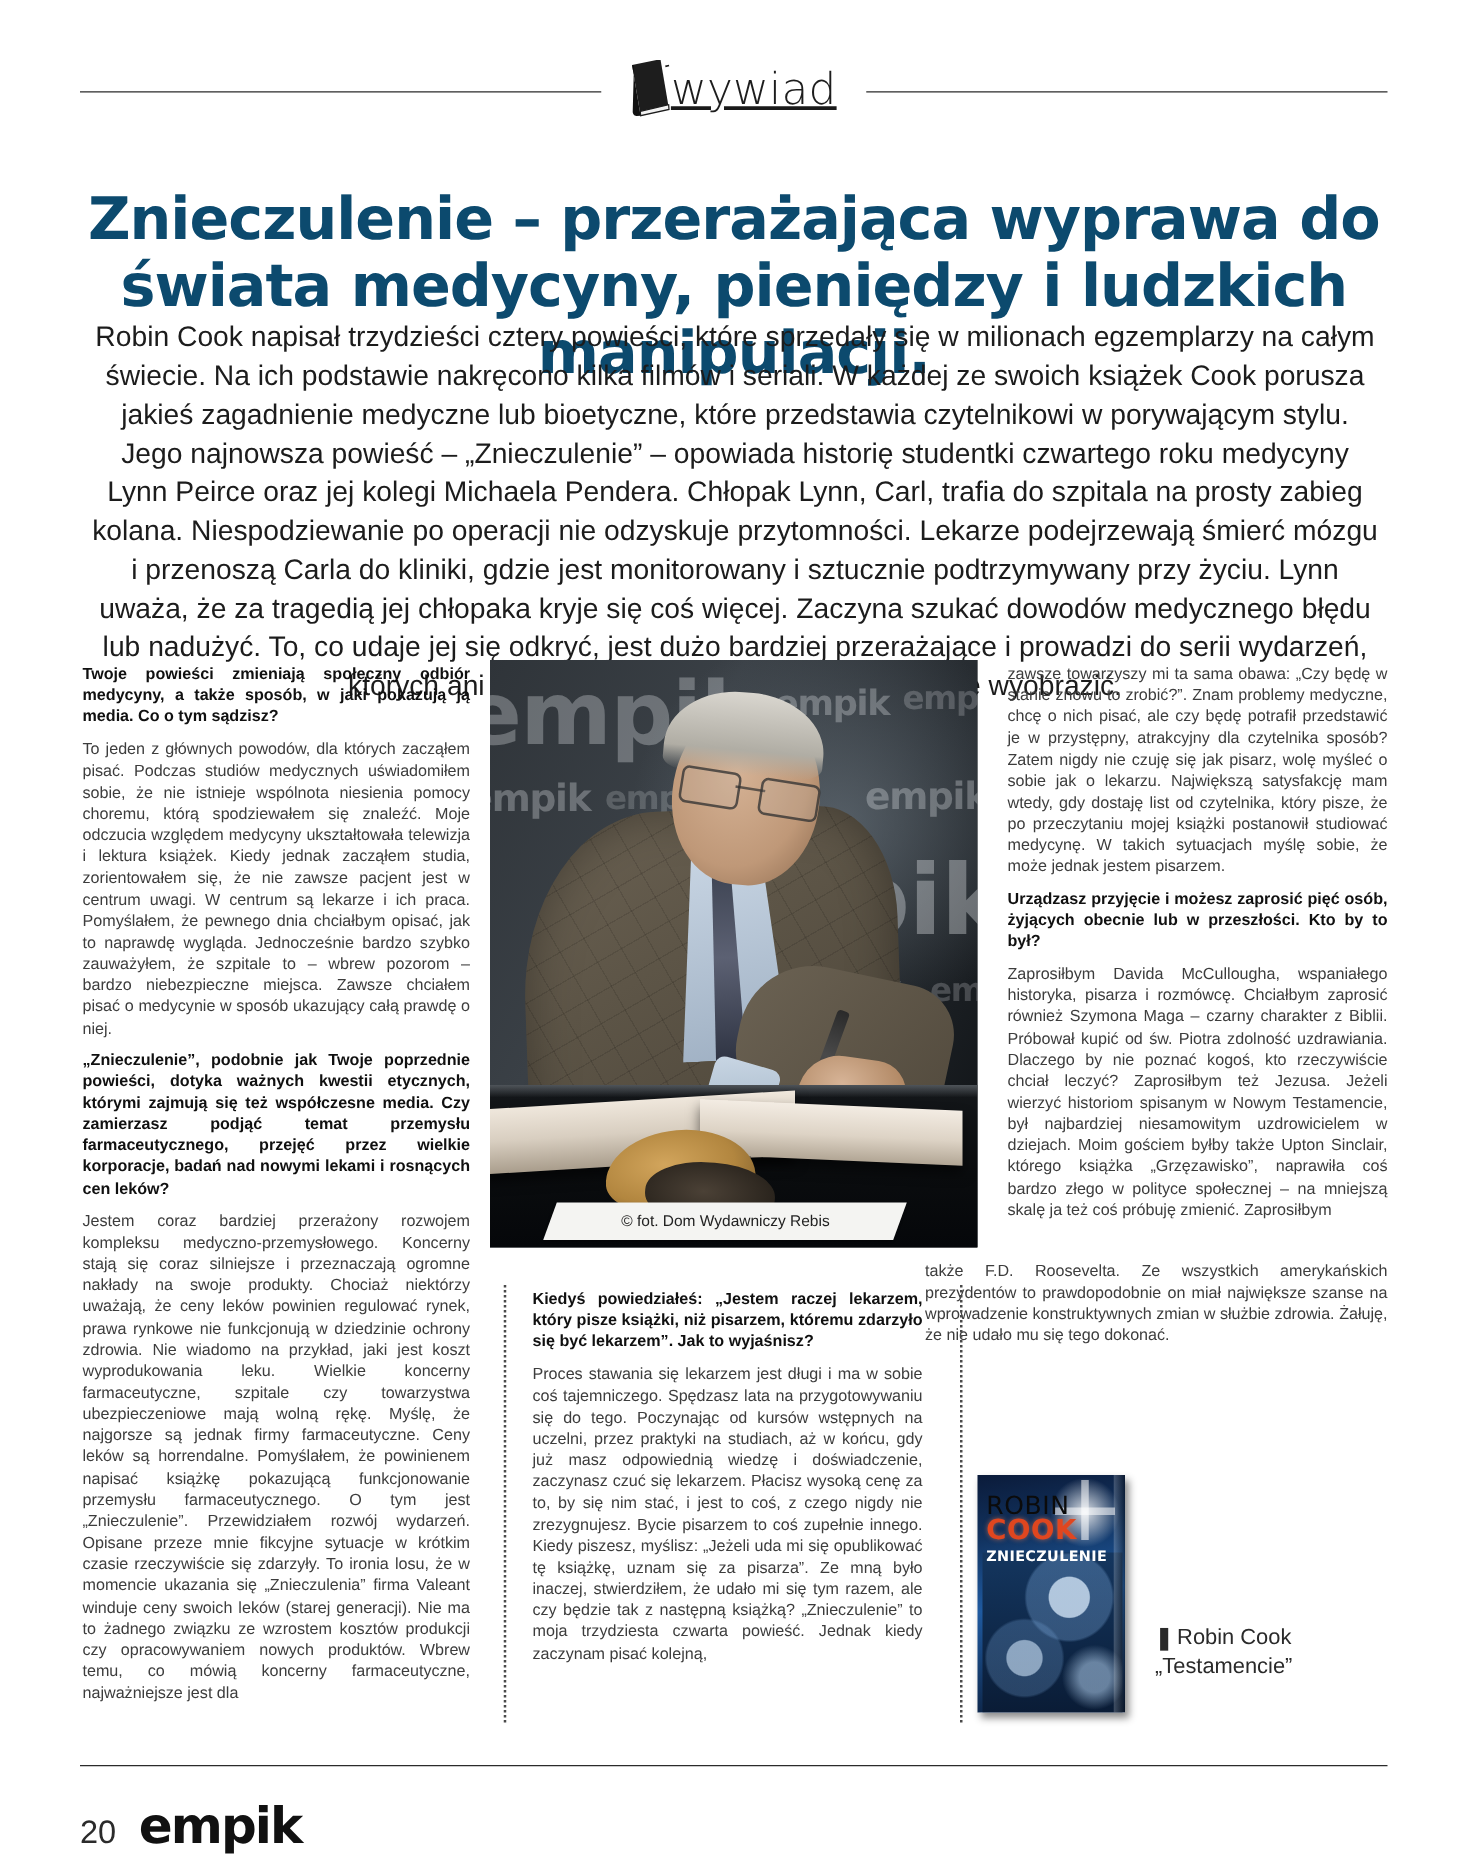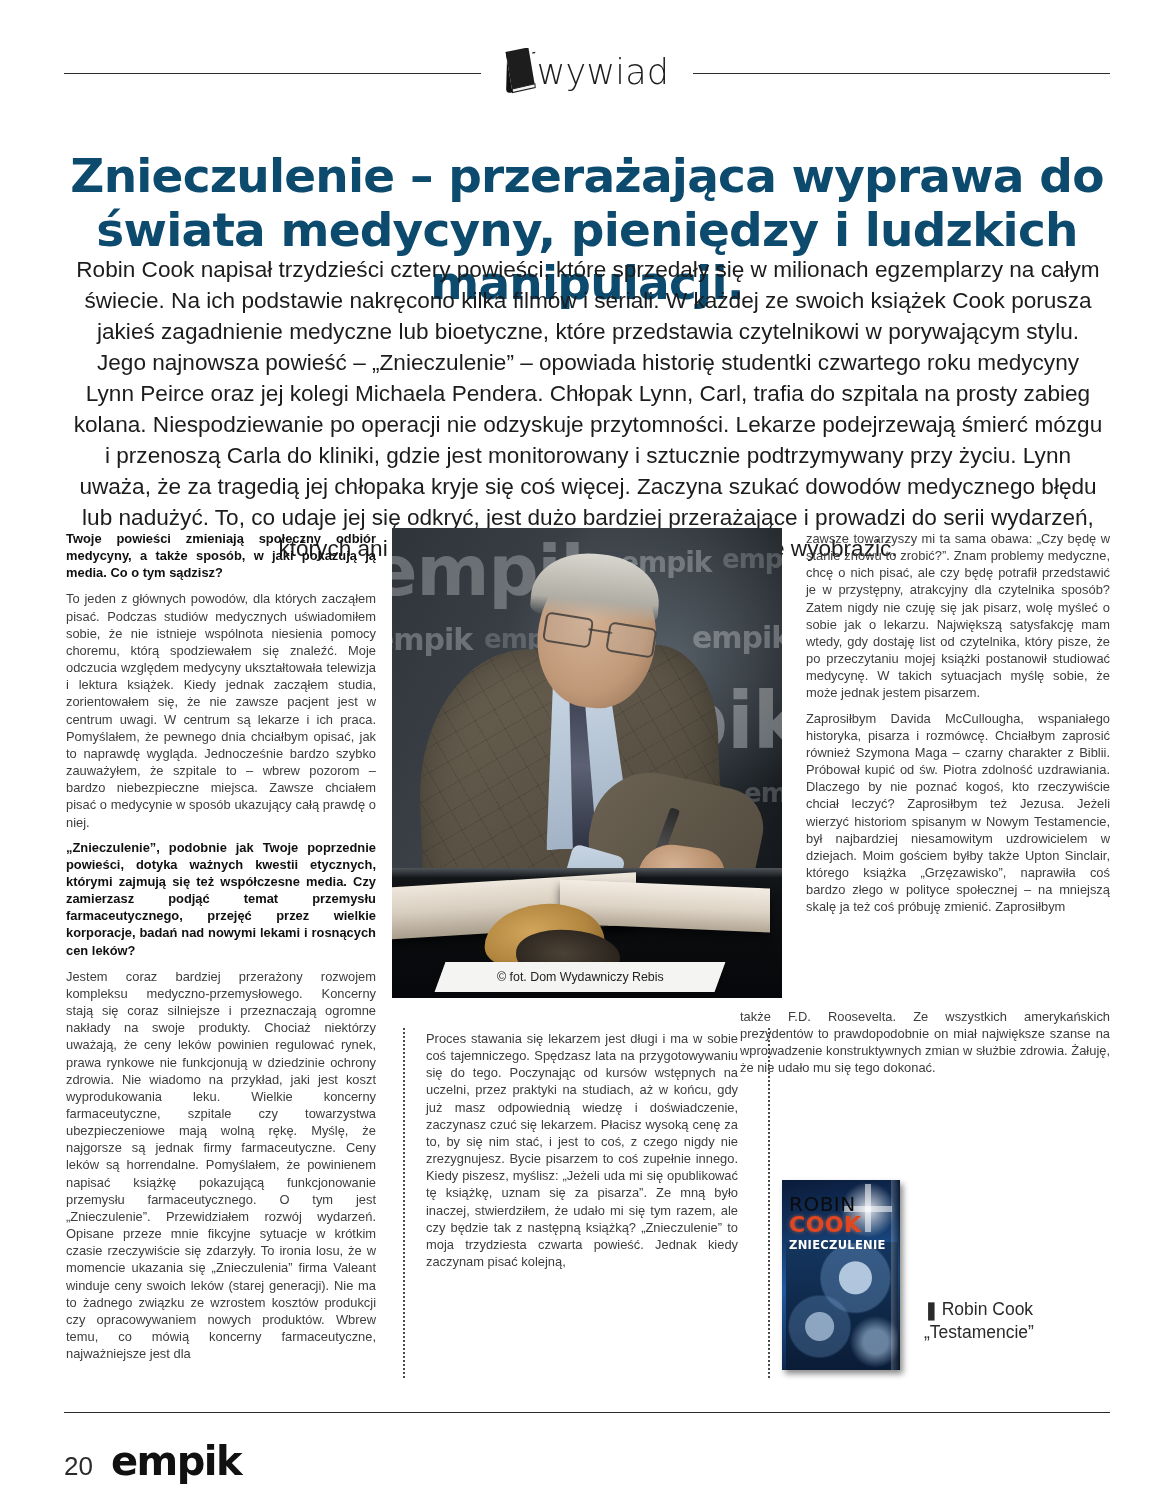--- a/index.html
+++ b/index.html
@@ -37,20 +37,21 @@
     height: 1px;
     background: #2b2b2b;
   }
   .rule.left { margin-right: 4px; }
   .rule.right { margin-left: 6px; }
   .kicker-mid {
     display: flex;
     align-items: center;
     flex: 0 0 auto;
     padding: 0 4px;
+    text-decoration: underline;
   }
   .book-icon { display:block; }
   .kicker-word {
     font-size: 35px;
     font-weight: 300;
     letter-spacing: 0.2px;
     color: #1d1d1d;
     line-height: 1;
     font-family: "DejaVu Sans", sans-serif;
     transform: translateY(-1px);
@@ -410,25 +411,27 @@
   <div class="lead">Robin Cook napisał trzydzieści cztery powieści, które sprzedały się w milionach egzemplarzy na całym świecie. Na ich podstawie nakręcono kilka filmów i seriali. W każdej ze swoich książek Cook porusza jakieś zagadnienie medyczne lub bioetyczne, które przedstawia czytelnikowi w porywającym stylu.  Jego najnowsza powieść – „Znieczulenie” – opowiada historię studentki czwartego roku medycyny Lynn Peirce oraz jej kolegi Michaela Pendera. Chłopak Lynn, Carl, trafia do szpitala na prosty zabieg kolana. Niespodziewanie po operacji nie odzyskuje przytomności. Lekarze podejrzewają śmierć mózgu i przenoszą Carla do kliniki, gdzie jest monitorowany i sztucznie podtrzymywany przy życiu. Lynn uważa, że za tragedią jej chłopaka kryje się coś więcej. Zaczyna szukać dowodów medycznego błędu lub nadużyć. To, co udaje jej się odkryć, jest dużo bardziej przerażające i prowadzi do serii wydarzeń, których ani ona, ani Michael nie byli w stanie sobie wyobrazić.</div>
 
   <div class="col col-1">
     <p class="q">Twoje powieści zmieniają społeczny odbiór medycyny, a także sposób, w jaki pokazują ją media. Co o tym sądzisz?</p>
     <p>To jeden z głównych powodów, dla których zacząłem pisać. Podczas studiów medycznych uświadomiłem sobie, że nie istnieje wspólnota niesienia pomocy choremu, którą spodziewałem się znaleźć. Moje odczucia względem medycyny ukształtowała telewizja i lektura książek. Kiedy jednak zacząłem studia, zorientowałem się, że nie zawsze pacjent jest w centrum uwagi. W centrum są lekarze i ich praca. Pomyślałem, że pewnego dnia chciałbym opisać, jak to naprawdę wygląda. Jednocześnie bardzo szybko zauważyłem, że szpitale to – wbrew pozorom – bardzo niebezpieczne miejsca. Zawsze chciałem pisać o medycynie w sposób ukazujący całą prawdę o niej.</p>
     <p class="q">„Znieczulenie”, podobnie jak Twoje poprzednie powieści, dotyka ważnych kwestii etycznych, którymi zajmują się też współczesne media. Czy zamierzasz podjąć temat  przemysłu farmaceutycznego, przejęć przez wielkie korporacje, badań nad nowymi lekami i rosnących cen leków?</p>
     <p>Jestem coraz bardziej przerażony rozwojem kompleksu medyczno-przemysłowego. Koncerny stają się coraz silniejsze i przeznaczają ogromne nakłady na swoje produkty. Chociaż niektórzy uważają, że ceny leków powinien regulować rynek, prawa rynkowe nie funkcjonują w dziedzinie ochrony zdrowia. Nie wiadomo na przykład, jaki jest koszt wyprodukowania leku. Wielkie koncerny farmaceutyczne, szpitale czy towarzystwa ubezpieczeniowe mają wolną rękę. Myślę, że najgorsze są jednak firmy farmaceutyczne. Ceny leków są horrendalne. Pomyślałem, że powinienem napisać książkę pokazującą funkcjonowanie przemysłu farmaceutycznego. O tym jest „Znieczulenie”. Przewidziałem rozwój wydarzeń. Opisane przeze mnie fikcyjne sytuacje w krótkim czasie rzeczywiście się zdarzyły. To ironia losu, że w momencie ukazania się „Znieczulenia” firma Valeant winduje ceny swoich leków (starej generacji). Nie ma to żadnego związku ze wzrostem kosztów produkcji czy opracowywaniem nowych produktów. Wbrew temu, co mówią koncerny farmaceutyczne, najważniejsze jest dla</p>
   </div>
 
   <div class="col col-2">
+    <p class="q">Kiedyś powiedziałeś: „Jestem raczej lekarzem, który pisze książki, niż pisarzem, któremu zdarzyło się być lekarzem”. Jak to wyjaśnisz?</p>
     <p>Proces stawania się lekarzem jest długi i ma w sobie coś tajemniczego. Spędzasz lata na przygotowywaniu się do tego. Poczynając od kursów wstępnych na uczelni, przez praktyki na studiach, aż w końcu, gdy już masz odpowiednią wiedzę i doświadczenie, zaczynasz czuć się lekarzem. Płacisz wysoką cenę za to, by się nim stać, i jest to coś, z czego nigdy nie zrezygnujesz. Bycie pisarzem to coś zupełnie innego. Kiedy piszesz, myślisz: „Jeżeli uda mi się opublikować tę książkę, uznam się za pisarza”. Ze mną było inaczej, stwierdziłem, że udało mi się tym razem, ale czy będzie tak z następną książką? „Znieczulenie” to moja trzydziesta czwarta powieść. Jednak kiedy zaczynam pisać kolejną,</p>
   </div>
 
   <div class="col col-3">
     <p>zawsze towarzyszy mi ta sama obawa: „Czy będę w stanie znowu to zrobić?”. Znam problemy medyczne, chcę o nich pisać, ale czy będę potrafił przedstawić je w przystępny, atrakcyjny dla czytelnika sposób? Zatem nigdy nie czuję się jak pisarz, wolę myśleć o sobie jak o lekarzu. Największą satysfakcję mam wtedy, gdy dostaję list od czytelnika, który pisze, że po przeczytaniu mojej książki postanowił studiować medycynę. W takich sytuacjach myślę sobie, że może jednak jestem pisarzem.</p>
+    <p class="q">Urządzasz przyjęcie i możesz zaprosić pięć osób, żyjących obecnie lub w przeszłości. Kto by to był?</p>
     <p>Zaprosiłbym Davida McCullougha, wspaniałego historyka, pisarza i rozmówcę. Chciałbym zaprosić również Szymona Maga – czarny charakter z Biblii. Próbował kupić od św. Piotra zdolność uzdrawiania. Dlaczego by nie poznać kogoś, kto rzeczywiście chciał leczyć? Zaprosiłbym też Jezusa. Jeżeli wierzyć historiom spisanym w Nowym Testamencie, był najbardziej niesamowitym uzdrowicielem w dziejach. Moim gościem byłby także Upton Sinclair, którego książka „Grzęzawisko”, naprawiła coś bardzo złego w polityce społecznej – na mniejszą skalę ja też coś próbuję zmienić. Zaprosiłbym</p>
   </div>
 
   <div class="col" style="left:740px; top:1008px; width:370px;">
     <p>także F.D. Roosevelta. Ze wszystkich amerykańskich prezydentów to prawdopodobnie on miał największe szanse na wprowadzenie konstruktywnych zmian w służbie zdrowia. Żałuję, że nie udało mu się tego dokonać.</p>
   </div>
 
   <div class="dotsep s1"></div>
   <div class="dotsep s2"></div>
 

